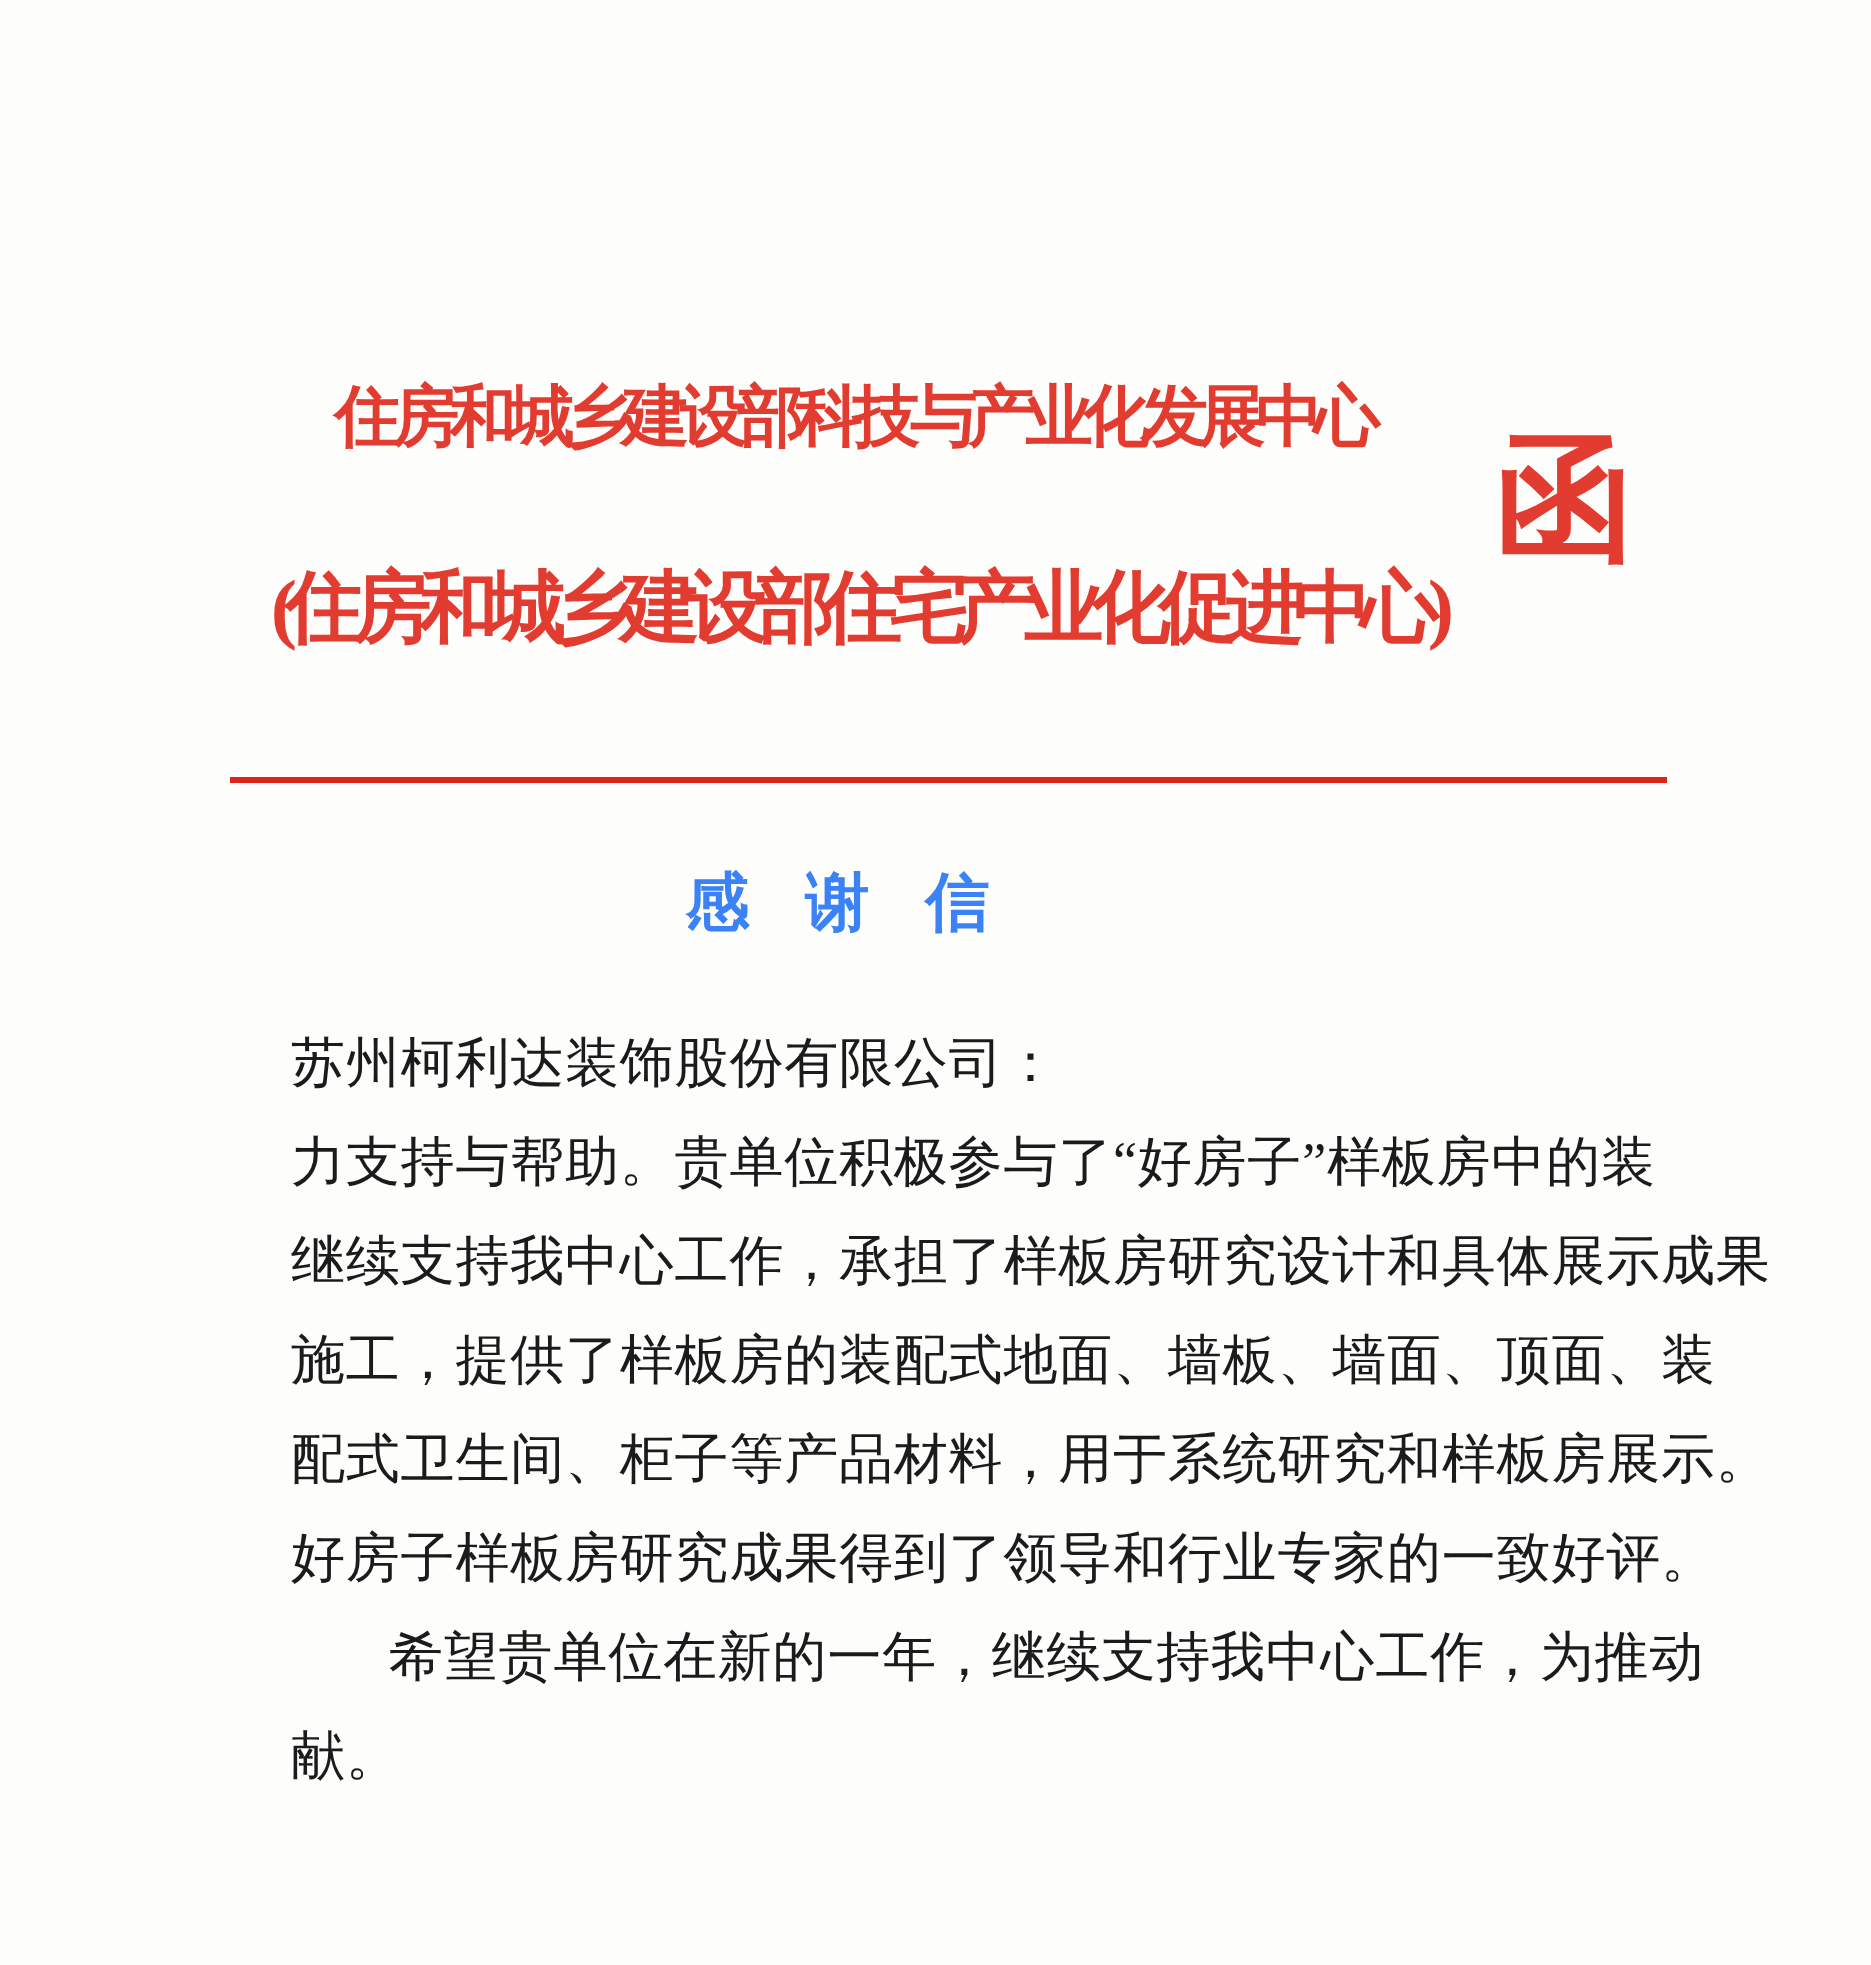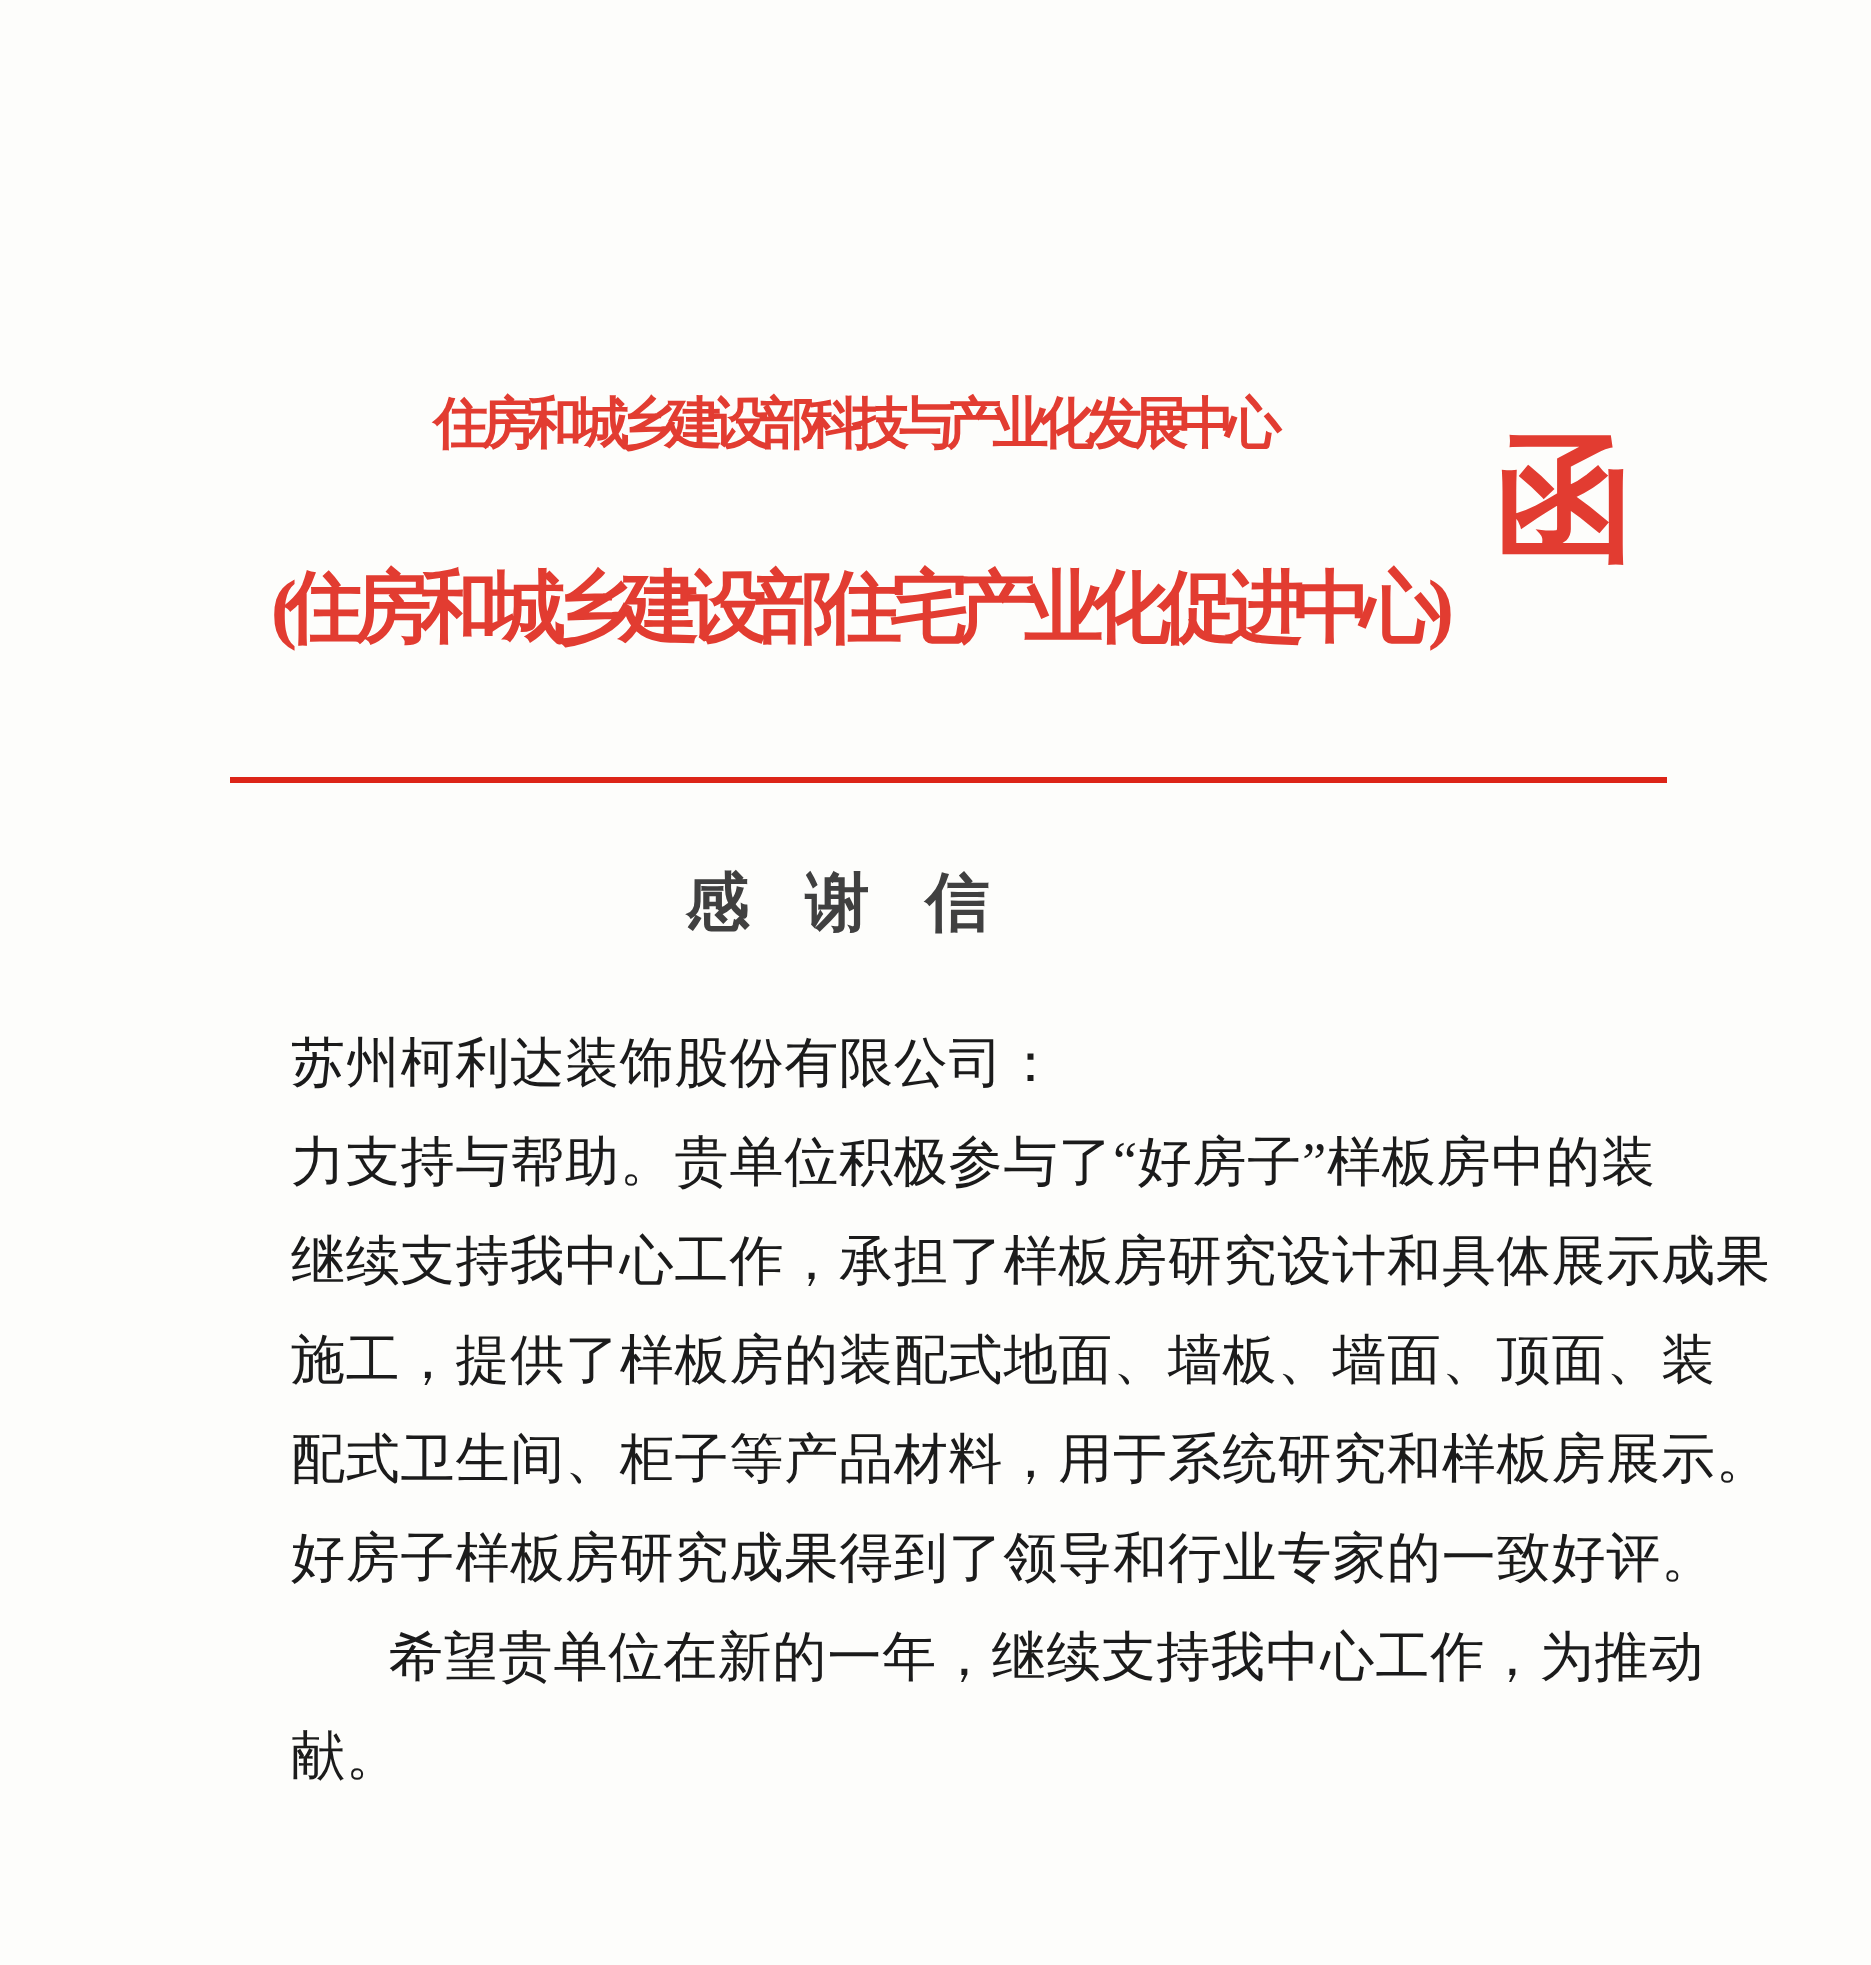--- a/index.html
+++ b/index.html
@@ -14,43 +14,43 @@
 
   
   .org-line{
     color:#e23c31;
     font-weight:700;
     white-space:nowrap;
     text-align:center;
     line-height:1.1;
   }
   .org-line1{
-    top:393px;left:230px;width:1246px;
-    font-size:56px;letter-spacing:-9.4px;
+    top:380px;left:230px;width:1246px;
+    font-size:67px;letter-spacing:-9.4px;
   }
   .org-line2{
     top:526px;left:222px;width:1269px;
     font-size:79px;letter-spacing:-11.8px;margin-top:39px;
   }
   .doc-type{
     top:424px;left:1490px;width:149px;
     color:#e23c31;
     font-size:138px;font-weight:600;
     line-height:1.1;text-align:center;
   }
   .red-rule{
     top:777px;left:230px;width:1437px;height:5.9px;
     background:#dc2418;
   }
 
   
   .doc-title{
     top:865px;left:0;width:1691px;
     text-align:center;
-    color:#404040;
+    color:#3b82f6;
     font-size:64px;font-weight:700;
     letter-spacing:56px;padding-left:40px;box-sizing:border-box;
     line-height:1.2;
   }
 
   
   .body-block{
     top:1014px;left:291px;width:1340px;
     color:#1b1b1b;
     font-size:54px;

